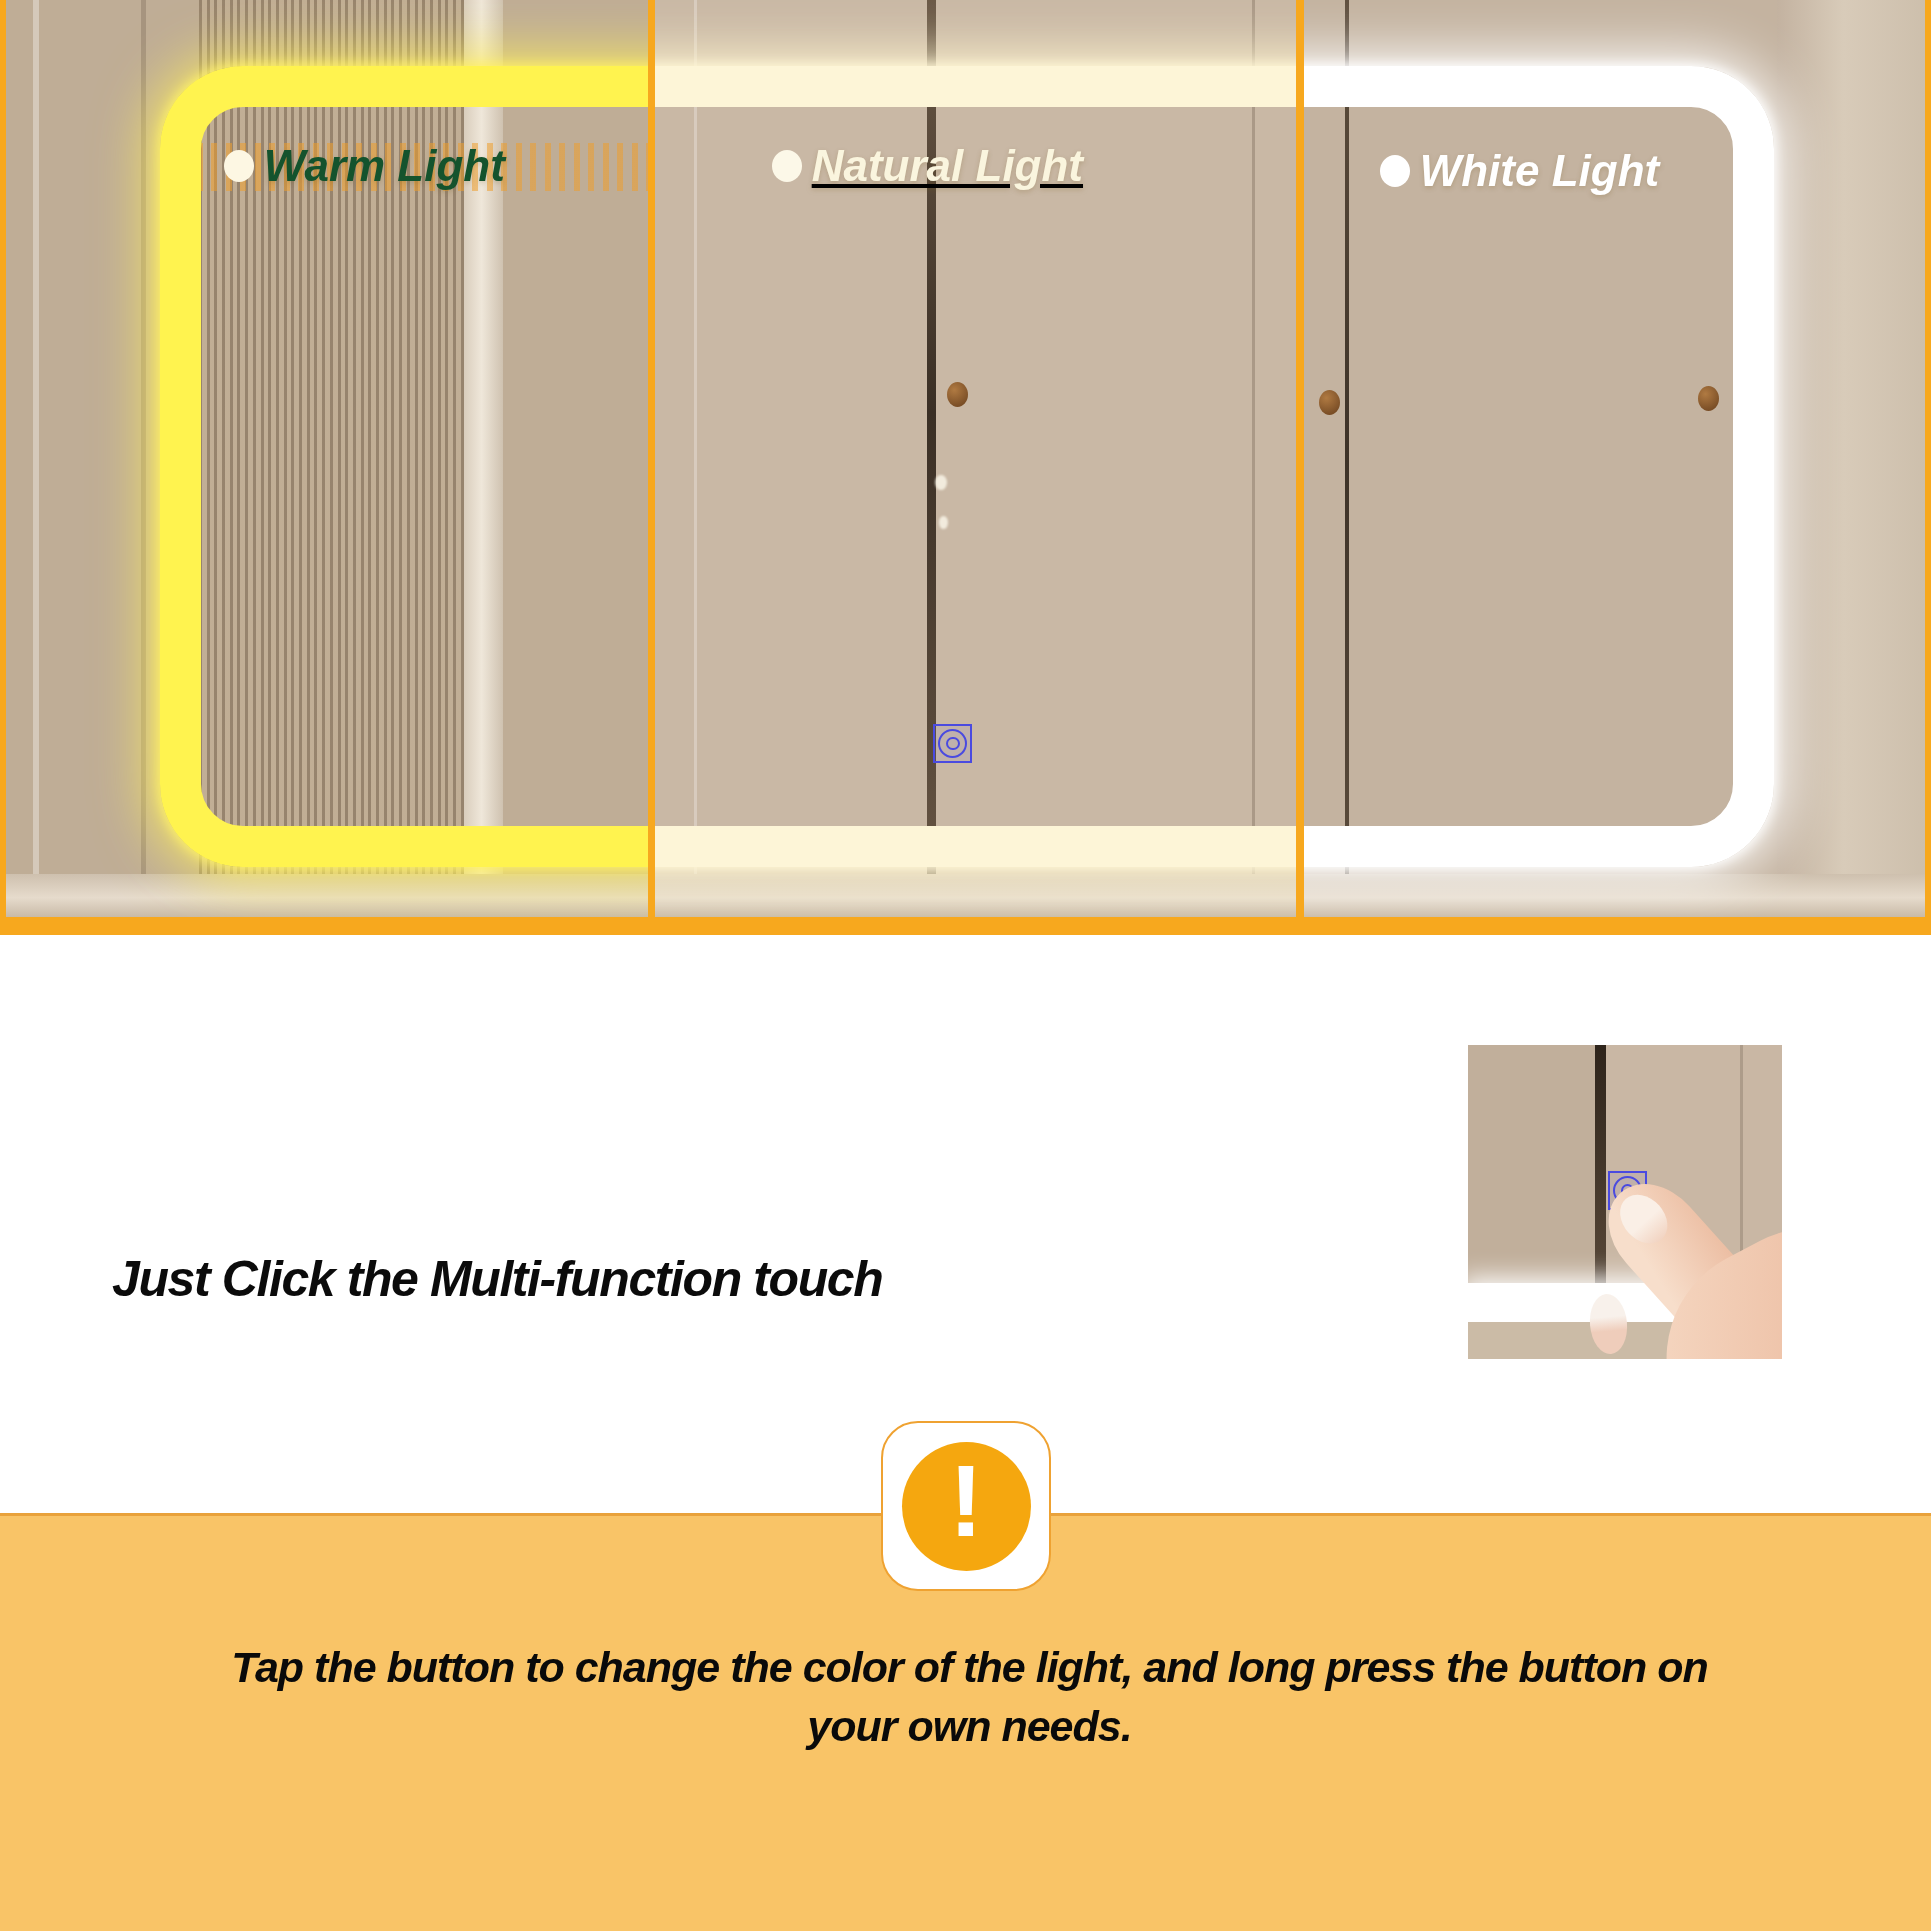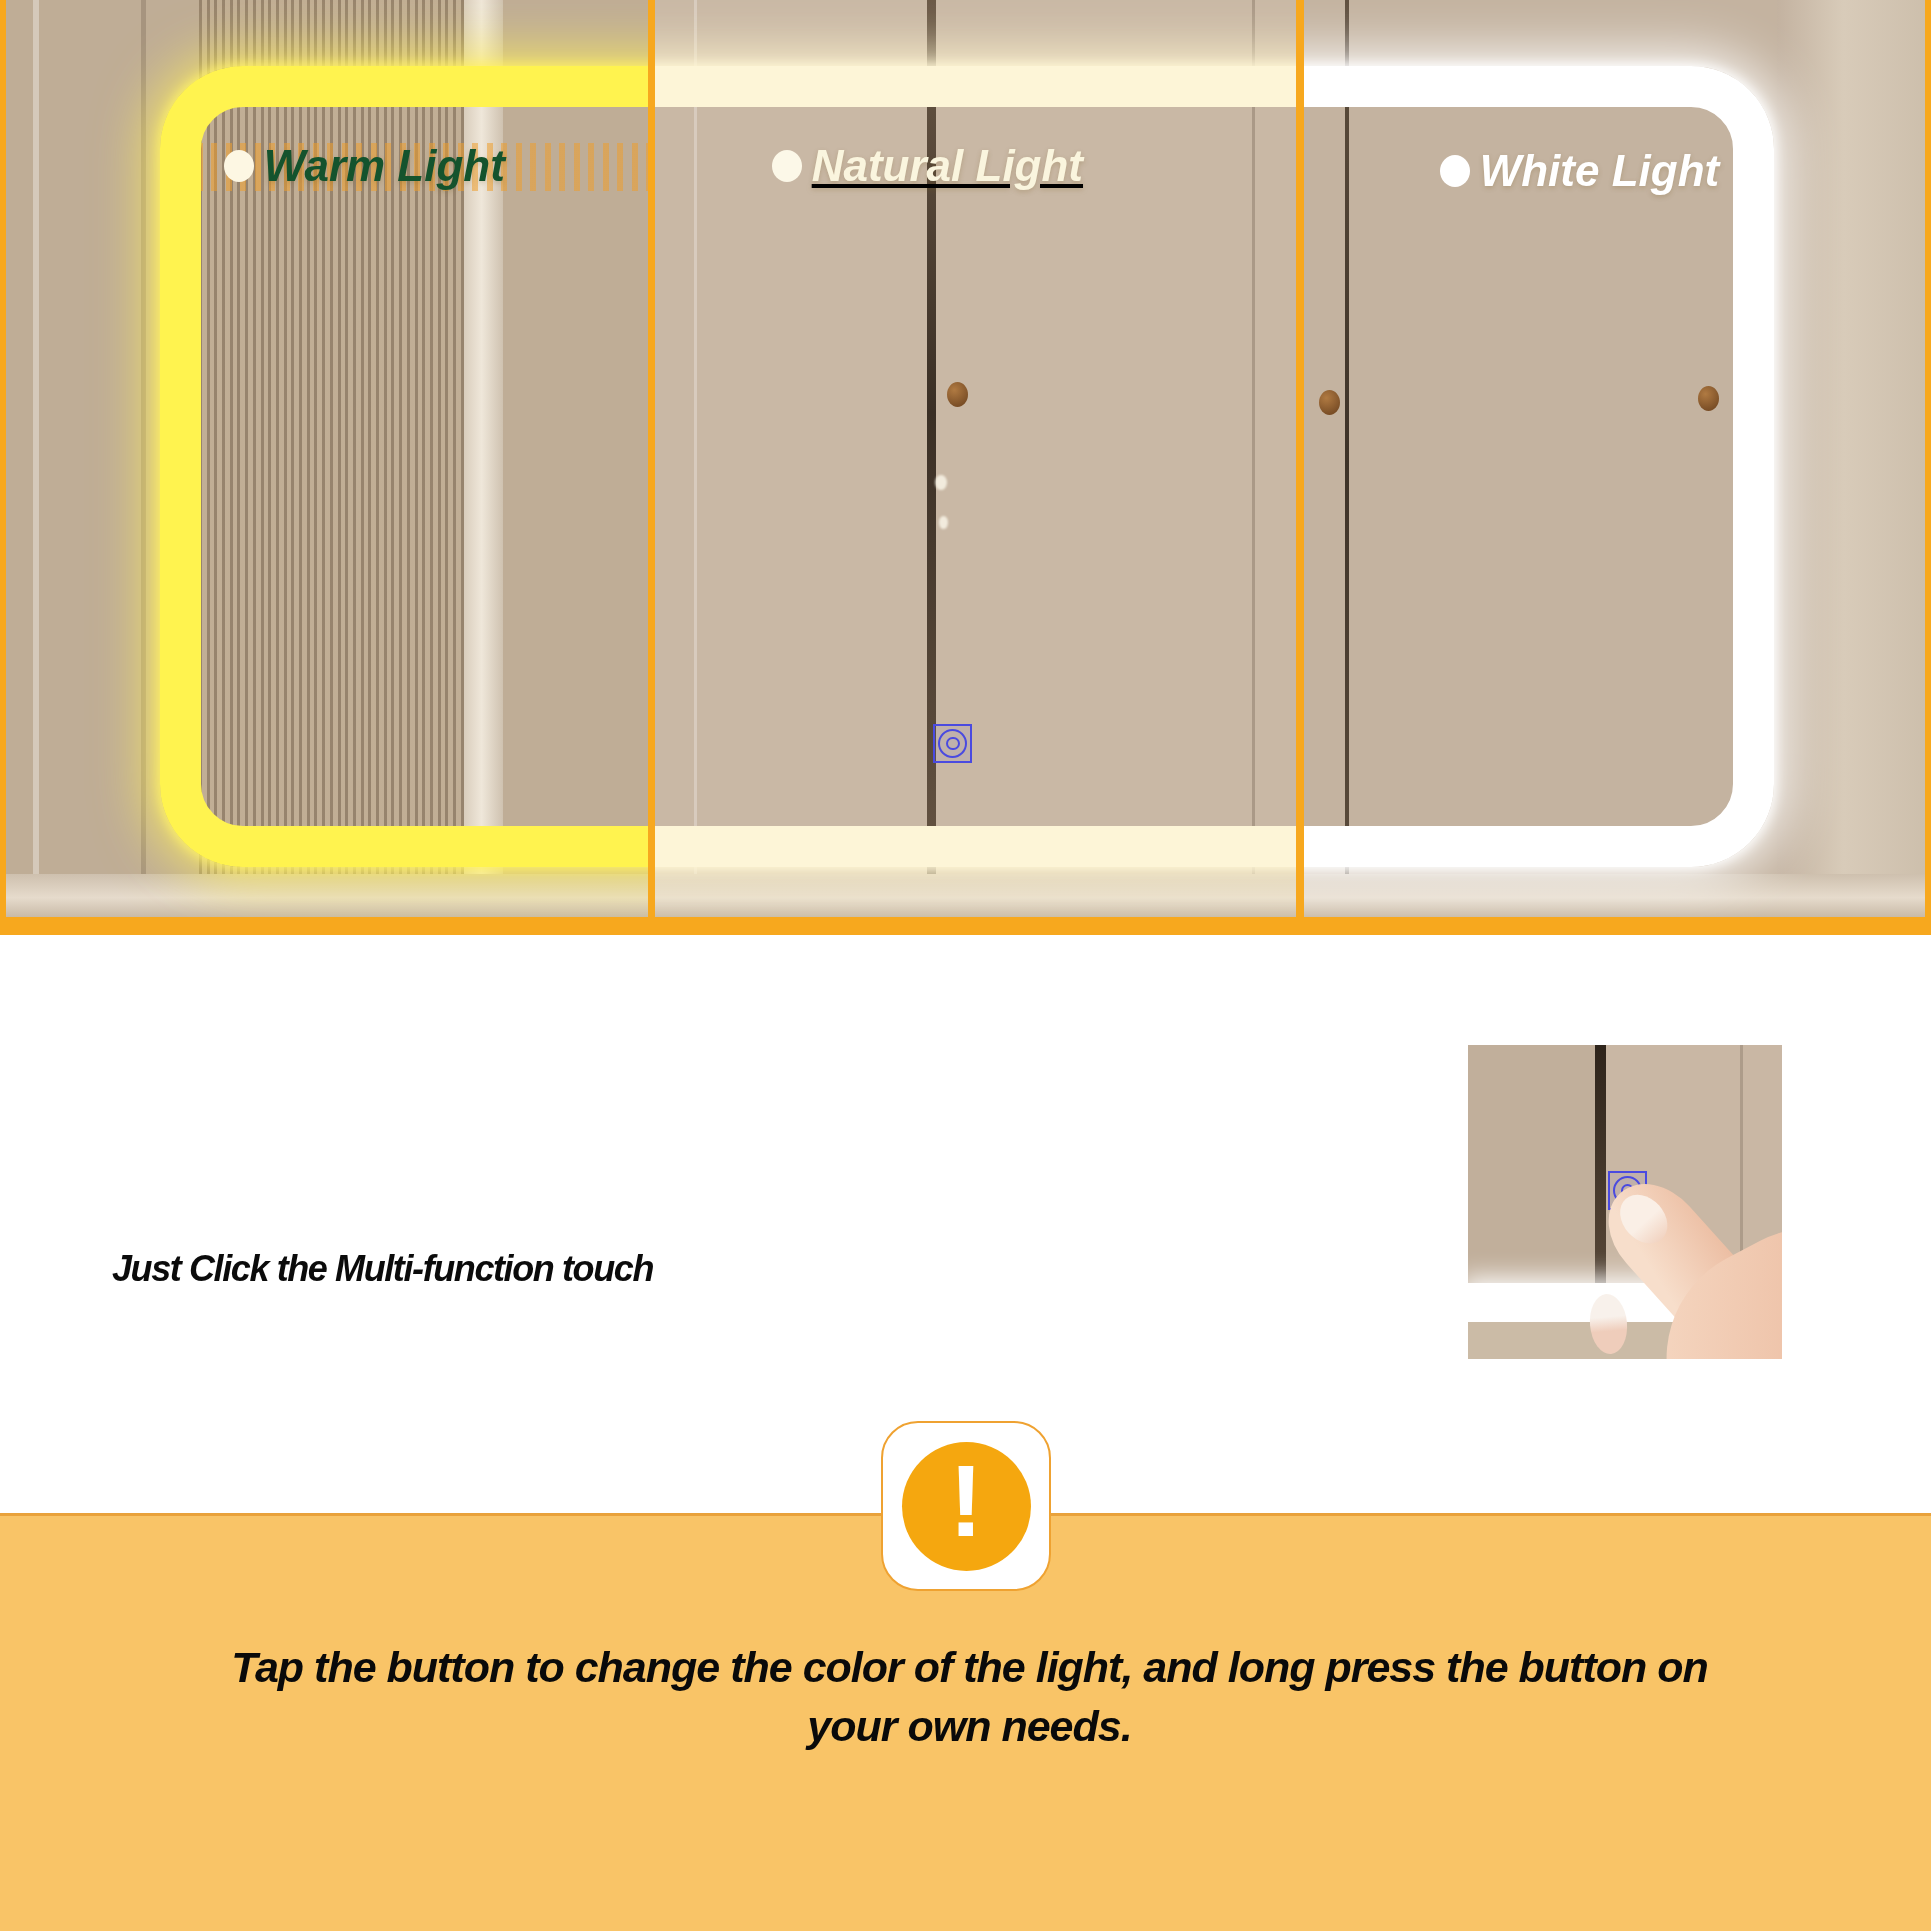--- a/index.html
+++ b/index.html
@@ -60,28 +60,28 @@
     display:flex; align-items:center; justify-content:center; }
   .touch-icon .ring-inner { width:13.5px; height:13.5px; border:2.9px solid #4A4AE0; border-radius:50%; }
   .panel-natural .touch-icon { left:278px; top:724px; }
 
   
   .mode-label { position:absolute; display:flex; align-items:center; gap:9.7px; z-index:12;
     font-size:44px; letter-spacing:0; text-shadow:0 1.9px 5.8px rgba(120,90,30,.25); }
   .mode-dot { width:30px; height:32px; border-radius:50%; }
   .label-warm    { left:224px;  top:141px; }
   .label-natural { left:772px;  top:141px;text-decoration:underline; }
-  .label-white   { left:1440px; top:146px; }
+  .label-white   { left:1380px; top:146px; }
 
   
   .mid { position:absolute; left:0; top:935px; width:1931px; height:578px; background:#ffffff; }
   .headline { position:absolute; left:108px; top:91px; font-size:126px; letter-spacing:-2.9px;
     white-space:nowrap; color:#111; }
   .headline .num { margin-right:27px; }
-  .feature-desc { position:absolute; left:112px; top:307px; font-size:36px; letter-spacing:-1.4px;
+  .feature-desc { position:absolute; left:112px; top:307px; font-size:50px; letter-spacing:-1.4px;
     line-height:1.5; color:#0b0b0b; }
 
   
   .mini-photo { position:absolute; left:1468px; top:110px; width:314px; height:314px;
     overflow:hidden; background:#C9B7A4; }
   .mini-left { position:absolute; left:0; top:0; bottom:0; width:127px; background:#C1AF9B; }
   .mini-gap { position:absolute; left:127px; top:0; bottom:0; width:10.6px;
     background:linear-gradient(180deg,#2E241B,#5A4A3A 80%, #8a7a66); }
   .mini-trim { position:absolute; top:0; bottom:0; left:272px; width:2.9px; background:rgba(90,75,58,.25); }
   .mini-strip { position:absolute; left:0; right:0; top:238px; height:39px; background:#ffffff;

